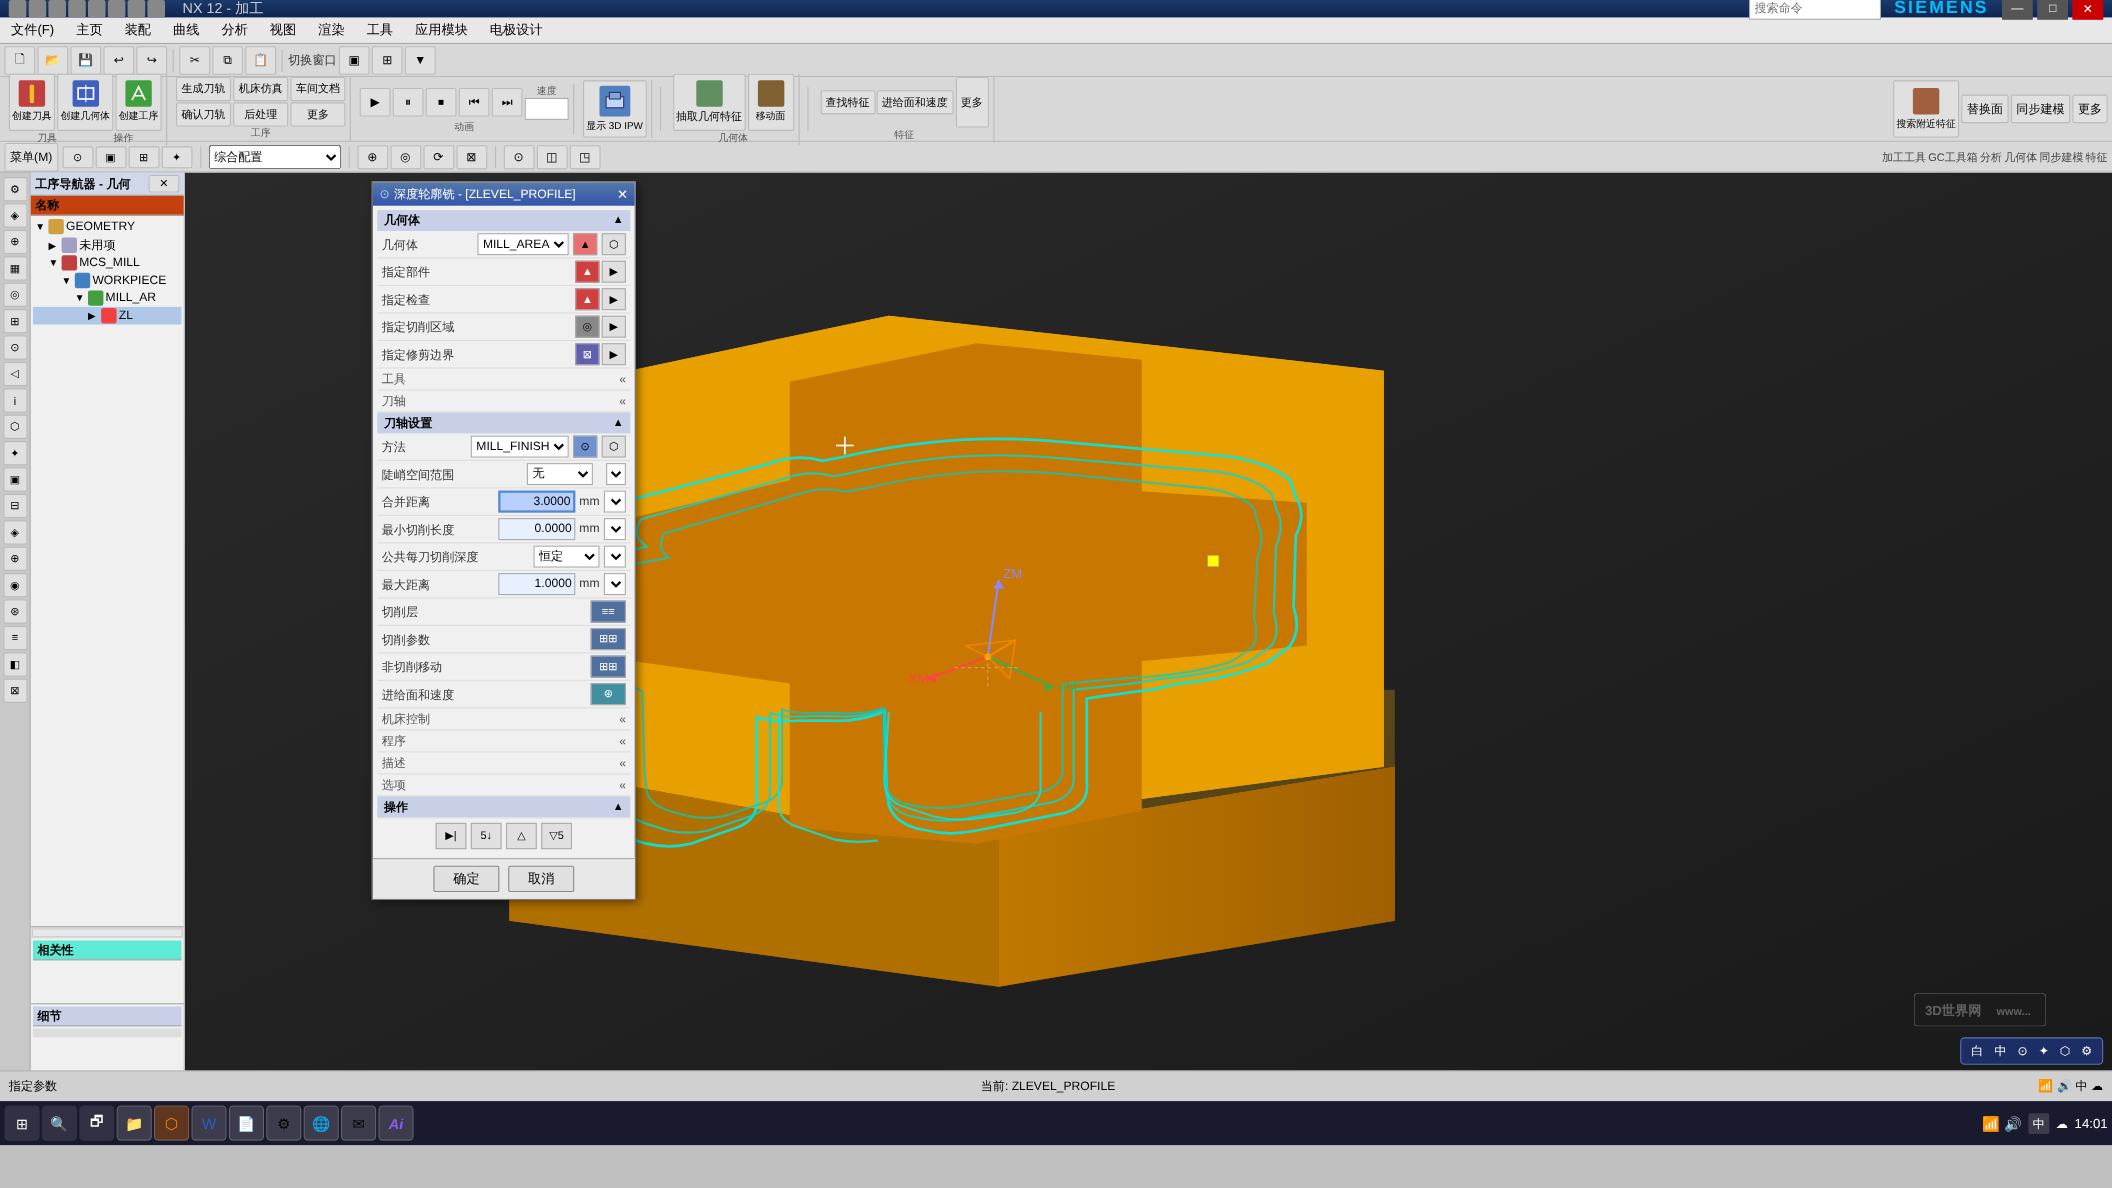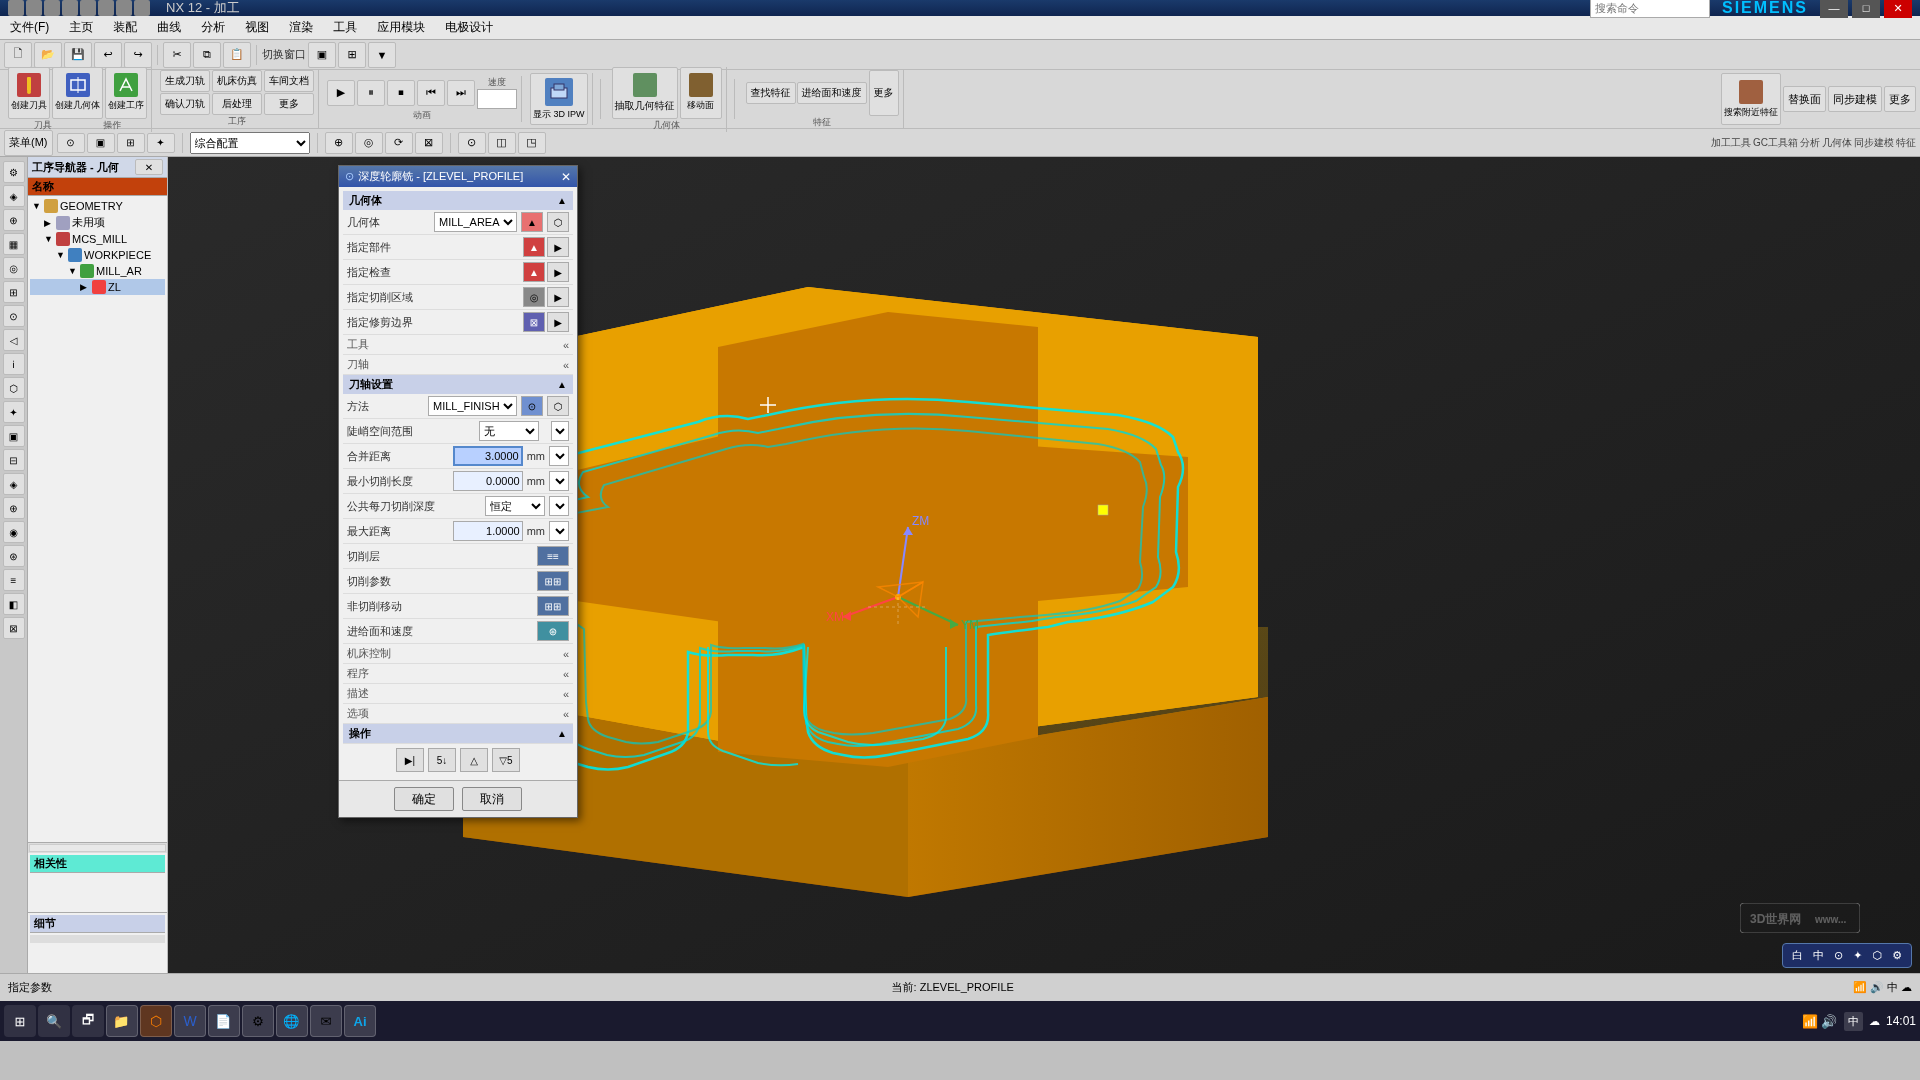--- a/index.html
+++ b/index.html
@@ -731,21 +731,21 @@
       <span style="color:#ff8000;font-size:14px;">⬡</span>
     </button>
     <button class="taskbar-app">
       <span style="color:#2b5fcc;font-size:14px;">W</span>
     </button>
     <button class="taskbar-app">📄</button>
     <button class="taskbar-app">⚙</button>
     <button class="taskbar-app">🌐</button>
     <button class="taskbar-app">✉</button>
     <button class="taskbar-app">
-      <span style="color:#0ea5e9;font-size:13px;font-weight:bold;">Ai</span>
+      <span style="color:#8b5cf6;font-size:13px;font-style:italic;font-weight:bold;">Ai</span>
     </button>
   </div>
   <div id="taskbar-right">
     <span style="font-size:13px;">📶 🔊</span>
     <span style="background:rgba(255,255,255,0.15);padding:2px 4px;border-radius:2px;cursor:pointer;">中</span>
     <span>☁</span>
     <span style="font-size:12px;">14:01</span>
   </div>
 </div>
 

